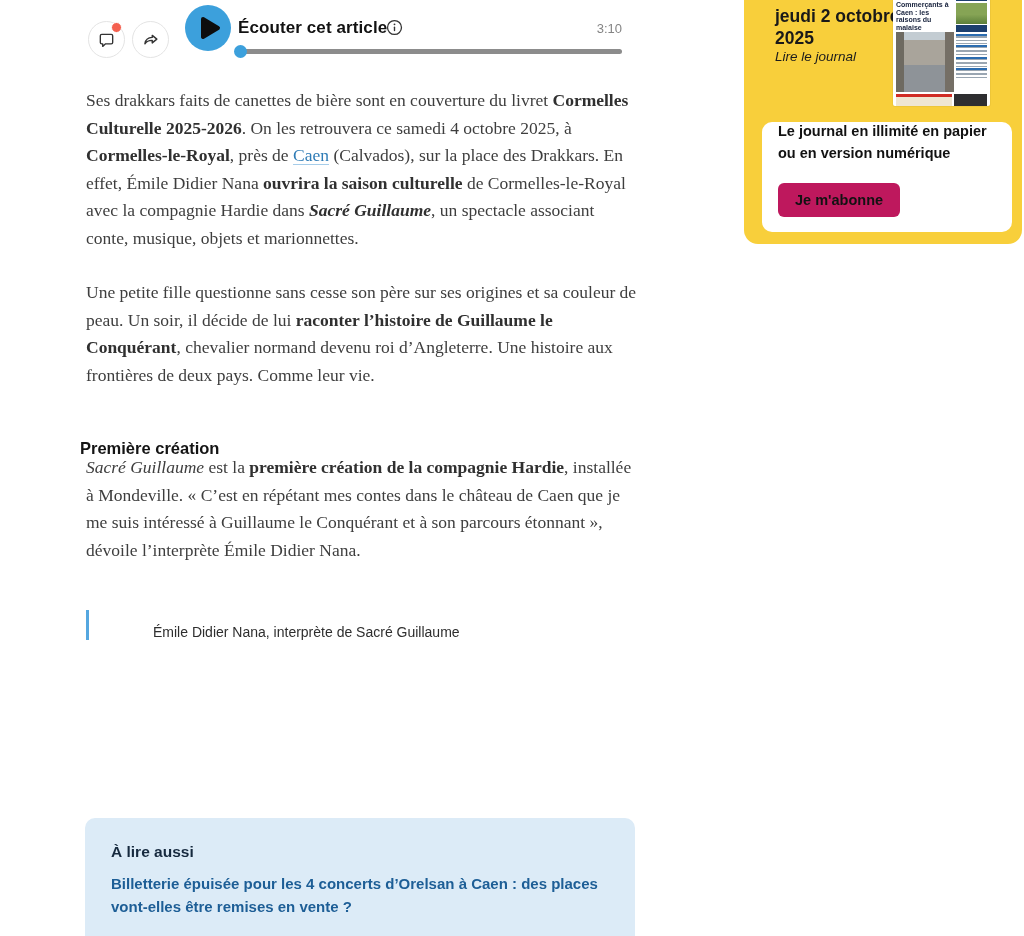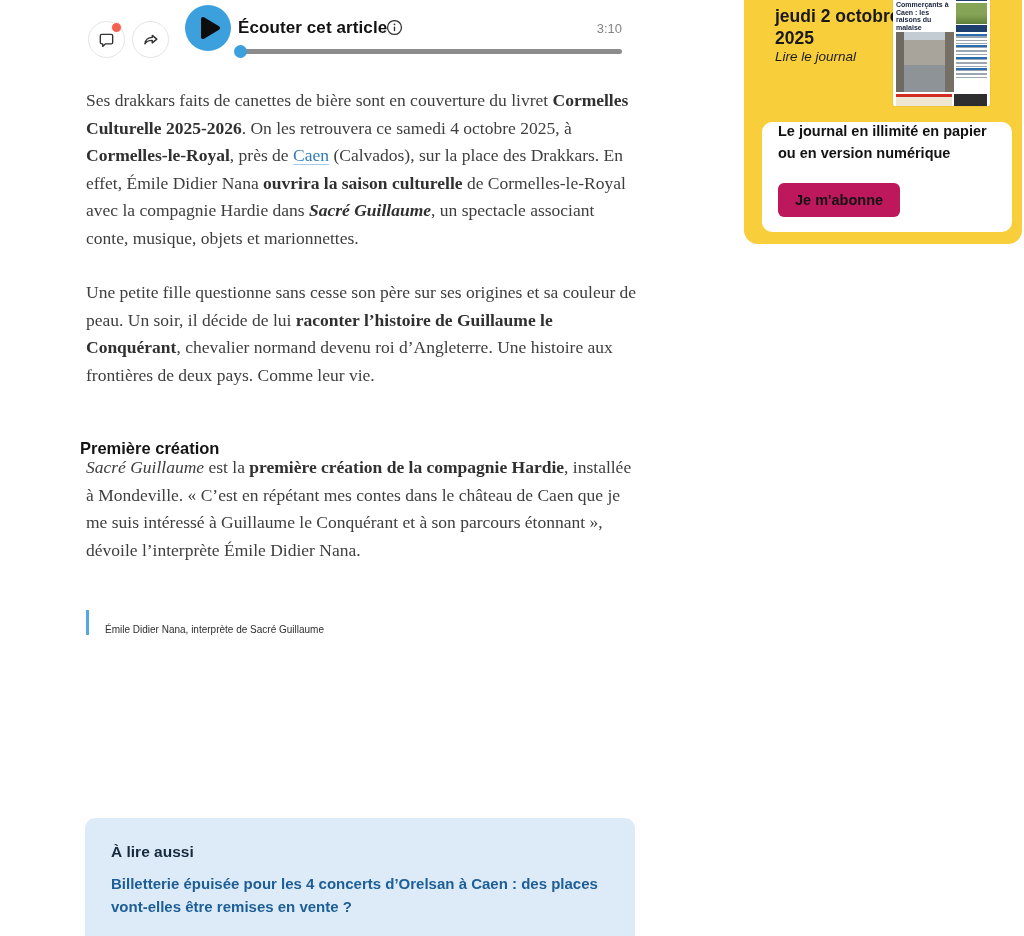--- a/index.html
+++ b/index.html
@@ -48,21 +48,21 @@
   .sub-head { font-size:16.5px; font-weight:700; color:#141414; }
 
   
   .quote-block {
     border-left:3px solid #55a7e0; padding-left:16px; width:540px;
   }
   .quote-text {
     font-size:22.5px; line-height:32px; color:#202020; letter-spacing:-0.1px;
     font-weight:400;
   }
-  .quote-author { margin-top:14px; font-size:10px; color:#2e2e2e; }
+  .quote-author { margin-top:14px; font-size:14px; color:#2e2e2e;margin-left:48px; }
 
   
   .read-also {
     width:550px; height:120px; background:#dcebf7;
     border-radius:10px 10px 0 0; padding:25px 26px;
   }
   .read-also-title { font-size:15.5px; font-weight:700; color:#16293e; }
   .read-also-link {
     display:block; margin-top:11px; font-size:15px; font-weight:700;
     color:#1d5e96; line-height:23px; text-decoration:none; cursor:pointer;

